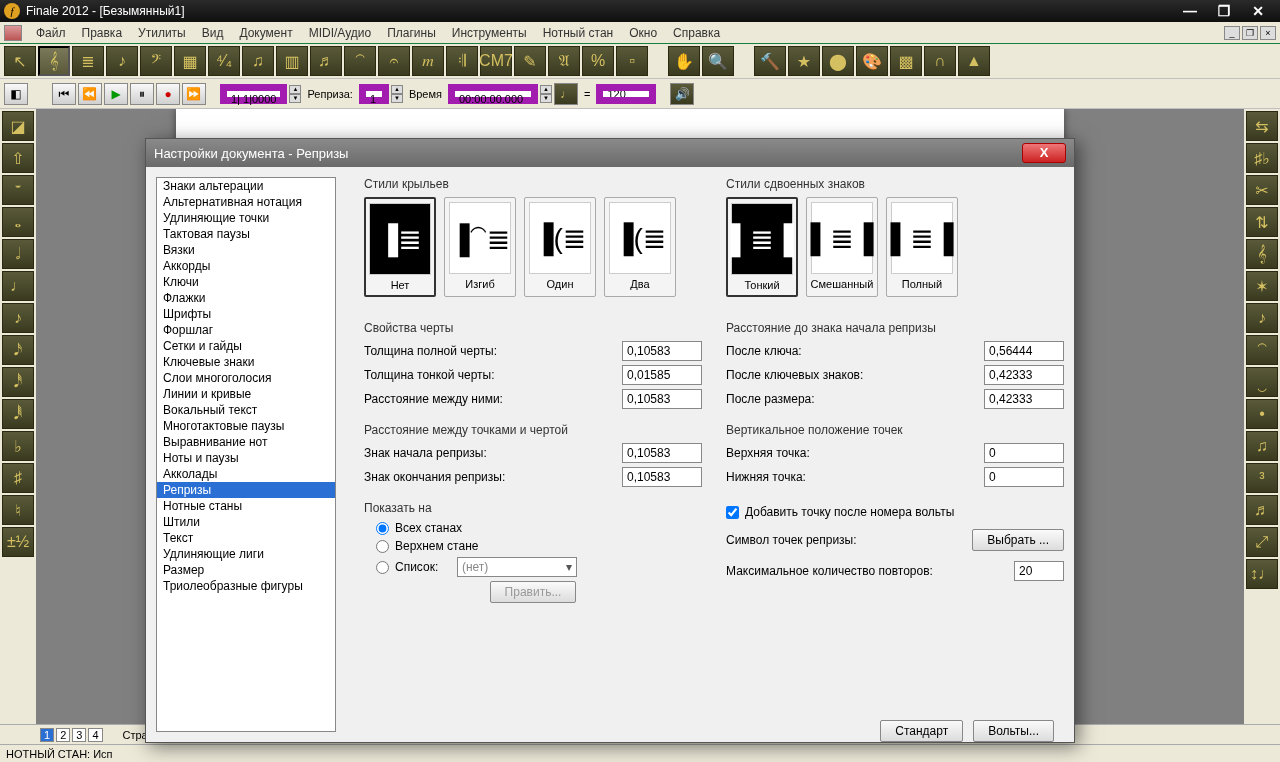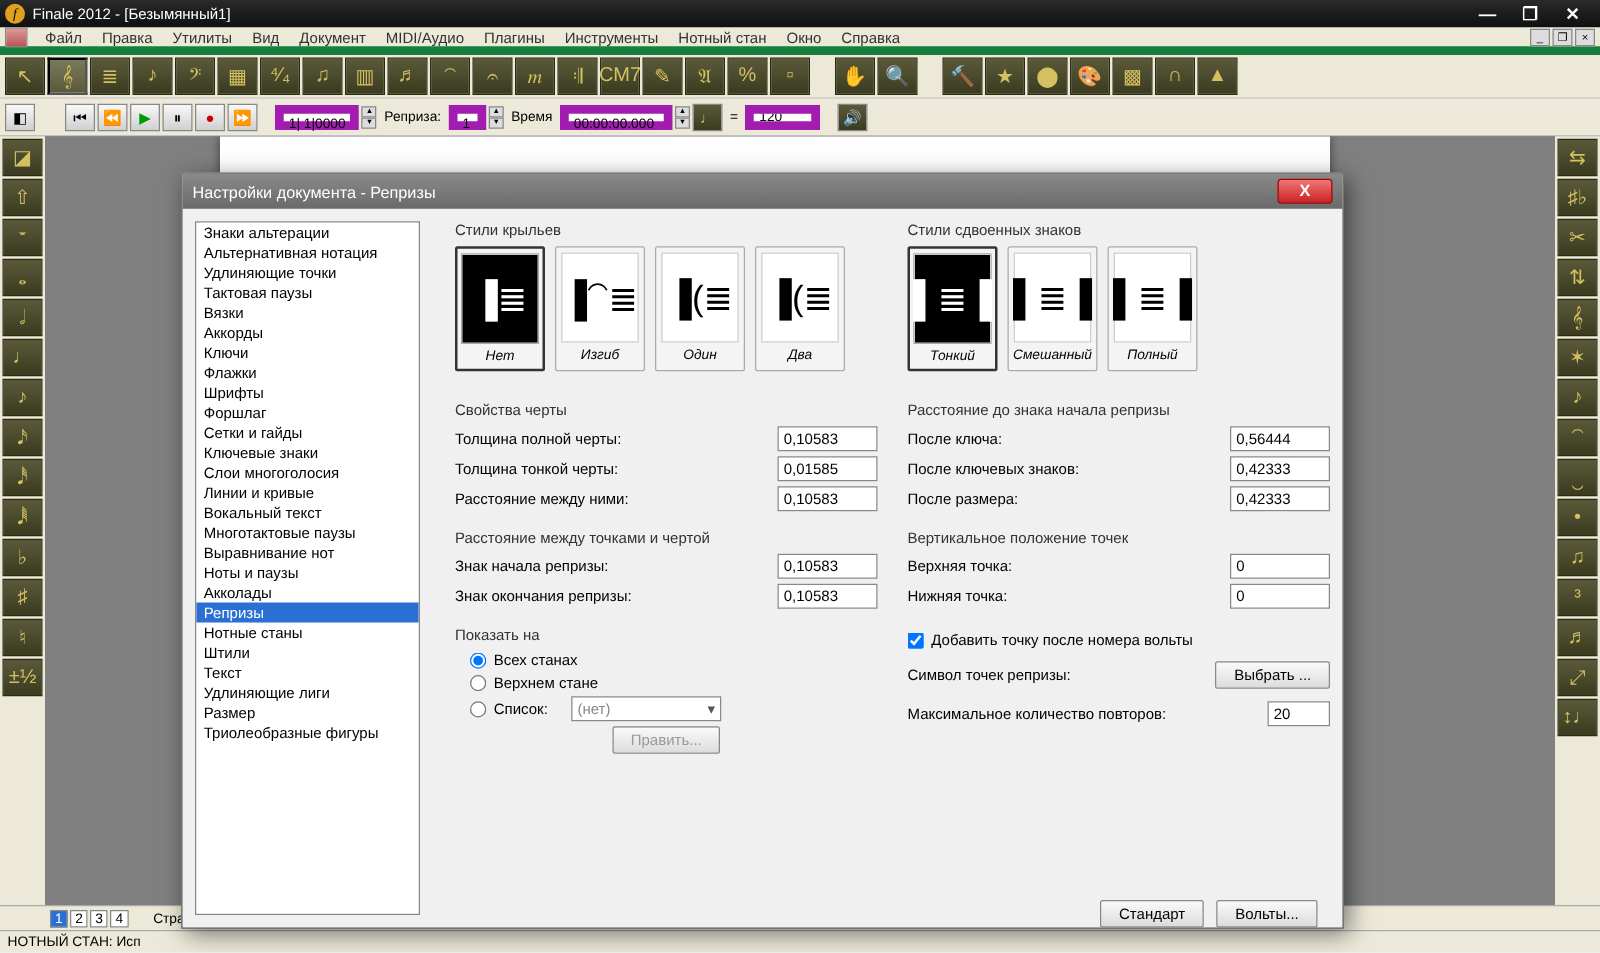--- a/index.html
+++ b/index.html
@@ -6,21 +6,21 @@
 body { font-family: "Segoe UI", Tahoma, sans-serif; font-size: 12px; background: #f0f0f0; overflow: hidden; width: 1280px; height: 762px; position: relative; }
 
 
 .titlebar { background: linear-gradient(#2a2a2a, #0f0f0f); height: 22px; display: flex; align-items: center; color: #fff; padding: 0 4px; }
 .titlebar .app-icon { width: 16px; height: 16px; background: #e0a020; border-radius: 50%; display: flex; align-items: center; justify-content: center; font-style: italic; font-family: serif; font-size: 11px; color: #000; margin-right: 6px; }
 .titlebar .title { flex: 1; }
 .win-btns { display: flex; gap: 10px; padding-right: 6px; }
 .win-btn { width: 24px; height: 16px; color: #fff; display: flex; align-items: center; justify-content: center; font-weight: bold; font-size: 14px; cursor: pointer; }
 
 
-.menubar { background: #ece9d8; height: 22px; display: flex; align-items: center; padding: 0 4px; border-bottom: 7px solid #15803d; }
+.menubar { background: #ece9d8; height: 22px; display: flex; align-items: center; padding: 0 4px; border-bottom: 1px solid #15803d; }
 .menu-icon { width: 18px; height: 16px; background: linear-gradient(#d99,#b55); border: 1px solid #888; margin-right: 6px; }
 .menubar .menu-item { padding: 2px 8px; color: #333; cursor: pointer; }
 .menubar .mdi-btns { margin-left: auto; display: flex; gap: 2px; }
 .mdi-btn { width: 16px; height: 14px; border: 1px solid #888; background: #ddd; font-size: 9px; line-height: 12px; text-align: center; cursor: pointer; }
 
 
 .toolbar { background: #ece9d8; padding: 2px 4px; display: flex; gap: 2px; border-bottom: 1px solid #c0c0c0; flex-wrap: nowrap; align-items: center; }
 .tool-btn { width: 32px; height: 30px; background: linear-gradient(180deg, #5a5a3a 0%, #3a3a20 100%); border: 1px solid #2a2a10; display: flex; align-items: center; justify-content: center; cursor: pointer; color: #d4c060; font-size: 16px; }
 .tool-btn.sel { background: linear-gradient(180deg, #7a7a5a 0%, #5a5a3a 100%); border: 2px inset #000; }
 .tool-gap { width: 16px; }
@@ -52,21 +52,21 @@
 .dlg-list-item.sel { background: #2a6fd4; color: #fff; }
 .dlg-content { flex: 1; display: flex; gap: 24px; }
 .dlg-col { flex: 1; display: flex; flex-direction: column; }
 
 .group-label { font-size: 12px; color: #333; margin-bottom: 6px; }
 .style-row { display: flex; gap: 8px; margin-bottom: 14px; }
 .style-opt { width: 72px; height: 100px; border: 1px solid #aaa; background: #f4f4f4; display: flex; flex-direction: column; align-items: center; cursor: pointer; border-radius: 2px; }
 .style-opt.sel { border: 2px solid #333; }
 .style-preview { width: 62px; height: 72px; margin: 4px auto 0; background: #fff; border: 1px solid #ccc; display: flex; align-items: center; justify-content: center; font-size: 28px; }
 .style-preview.dark { background: #000; color: #fff; }
-.style-opt .cap { font-size: 11px; padding: 4px 0 2px; text-align: center; font-style: italic; }
+.style-opt .cap { font-size: 11px; padding: 4px 0 2px; text-align: center; }
 
 .field-row { display: flex; align-items: center; margin: 4px 0; }
 .field-row label { flex: 1; font-size: 12px; }
 .field-row input[type=text] { width: 80px; border: 1px solid #888; padding: 2px 4px; font-size: 12px; background: #fff; }
 .section { margin-top: 10px; }
 
 .radio-row { display: flex; align-items: center; gap: 6px; margin: 4px 0 4px 12px; font-size: 12px; }
 .radio-row input { margin: 0; }
 .combo { border: 1px solid #888; padding: 2px 18px 2px 4px; background: #fff; font-size: 12px; color: #888; position: relative; width: 120px; }
 .combo::after { content: "▾"; position: absolute; right: 4px; top: 2px; color: #555; }

